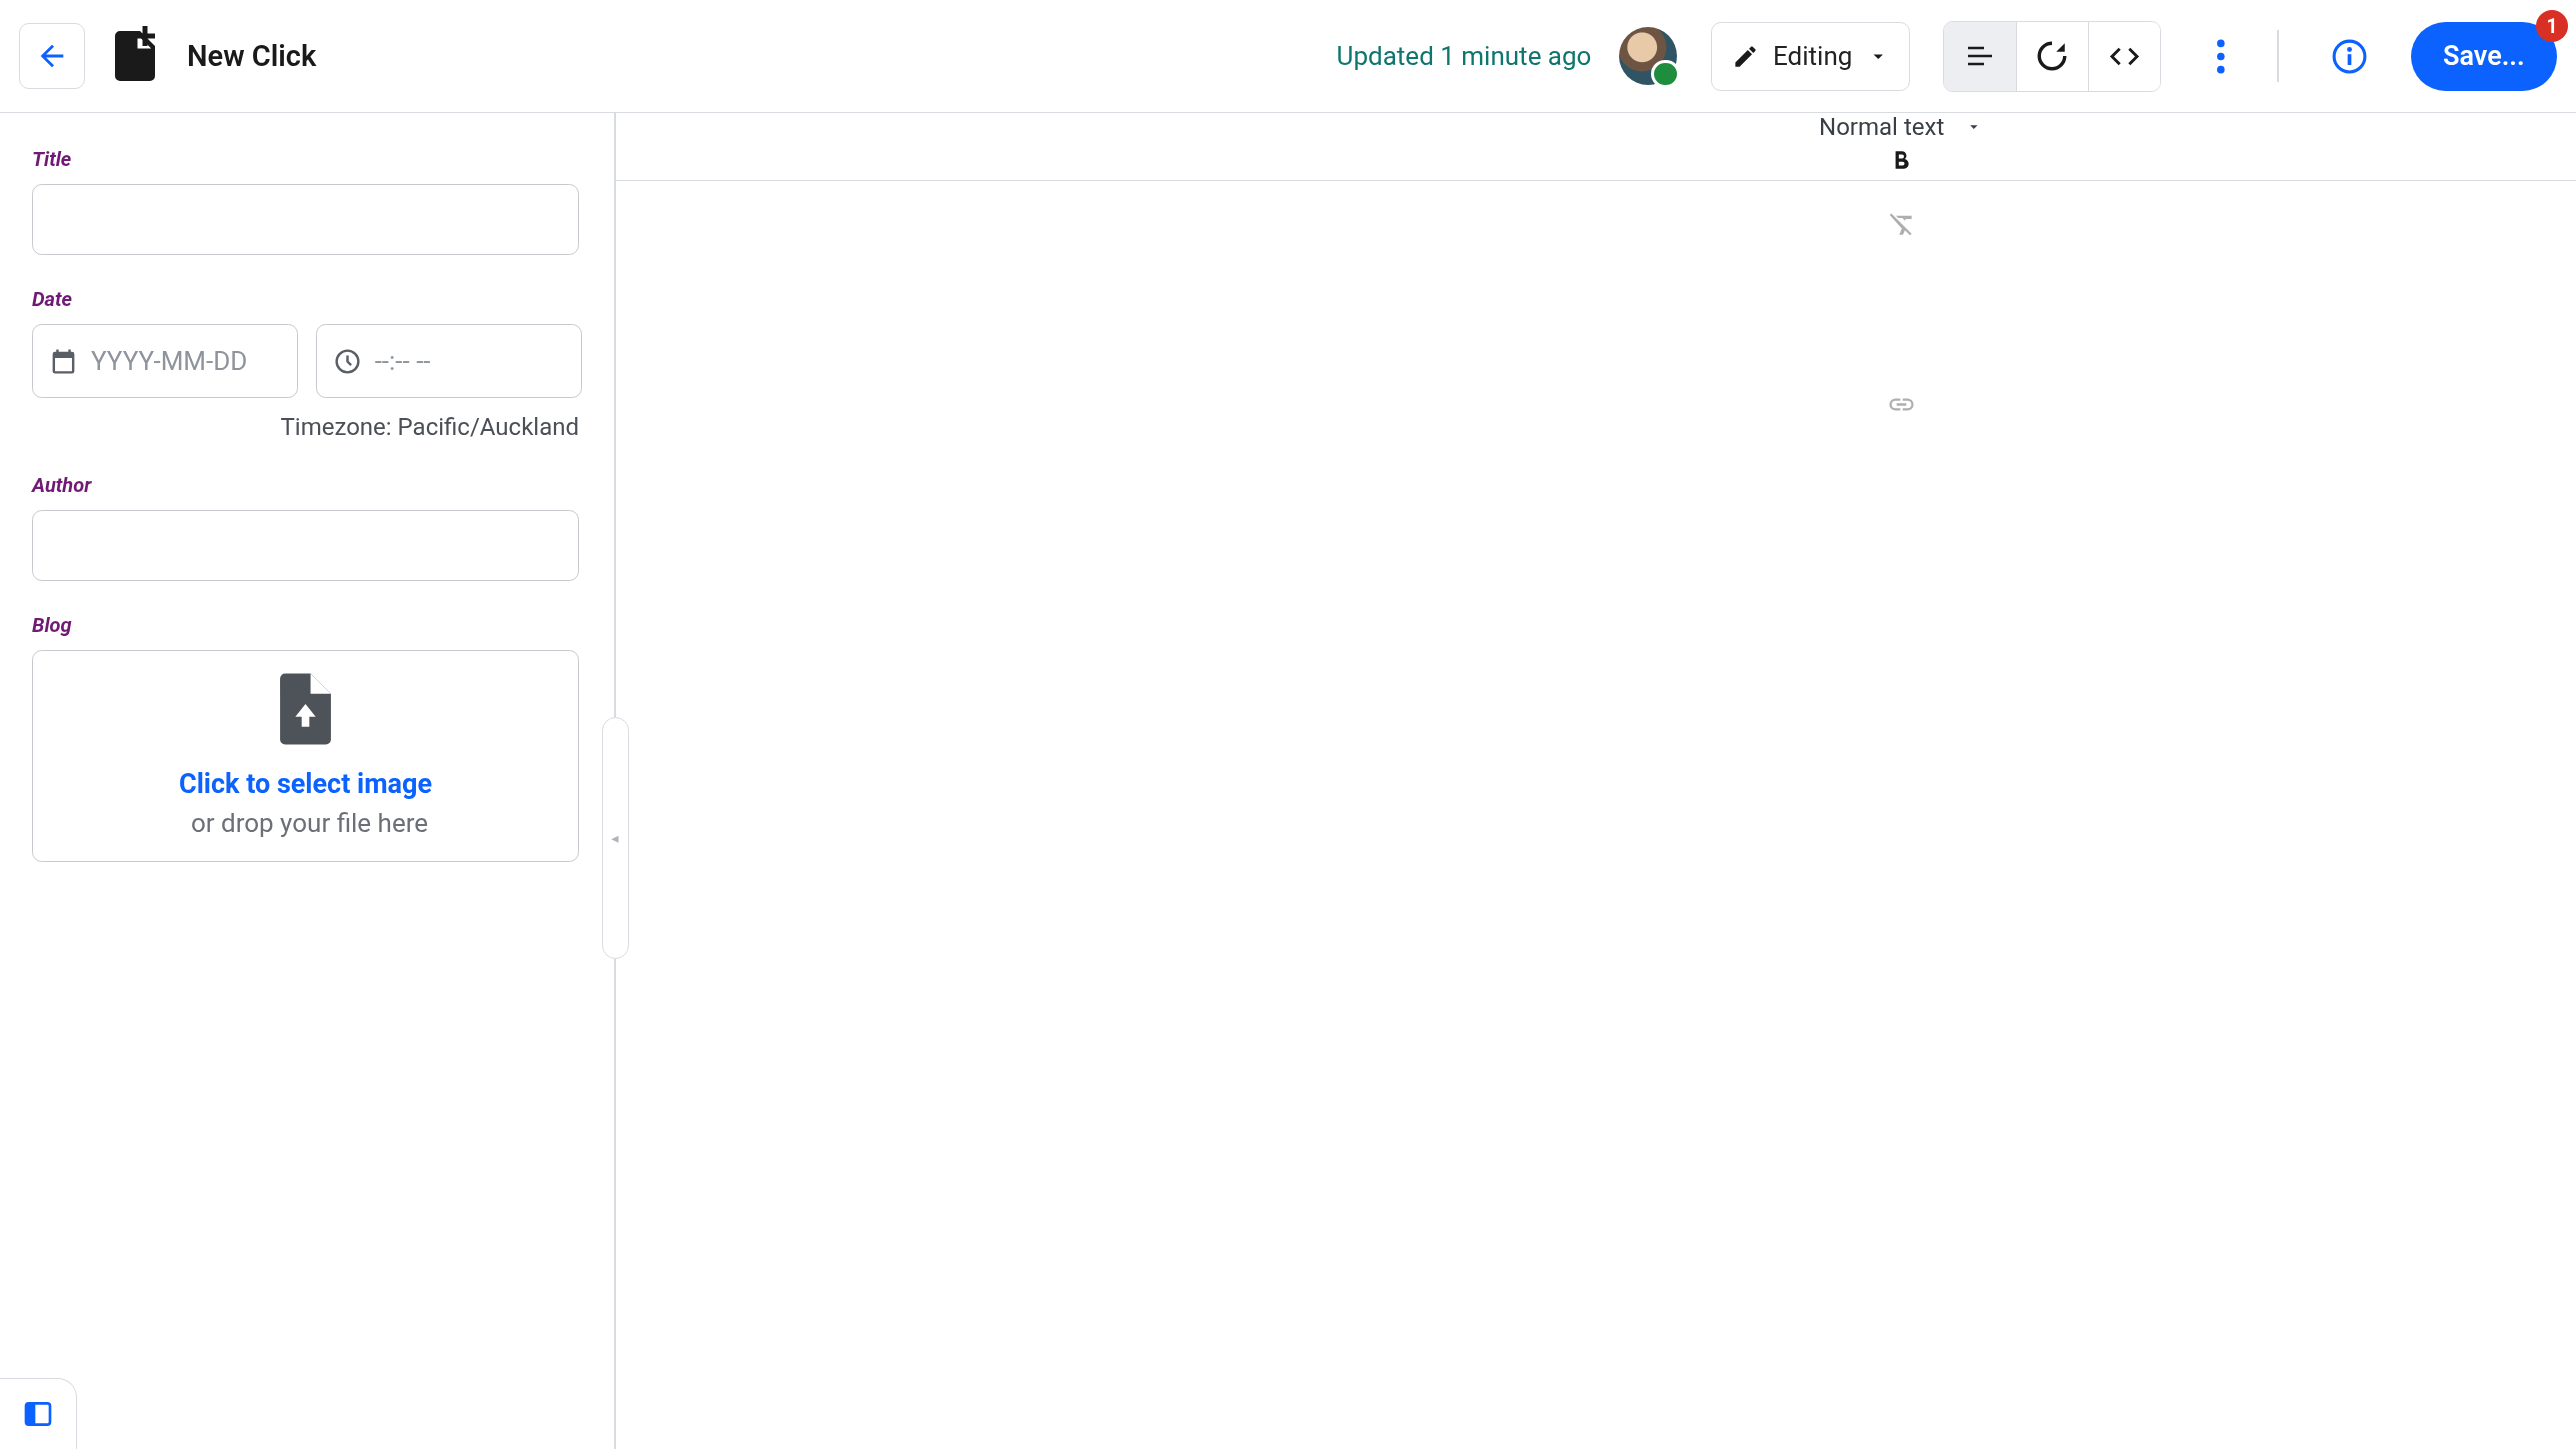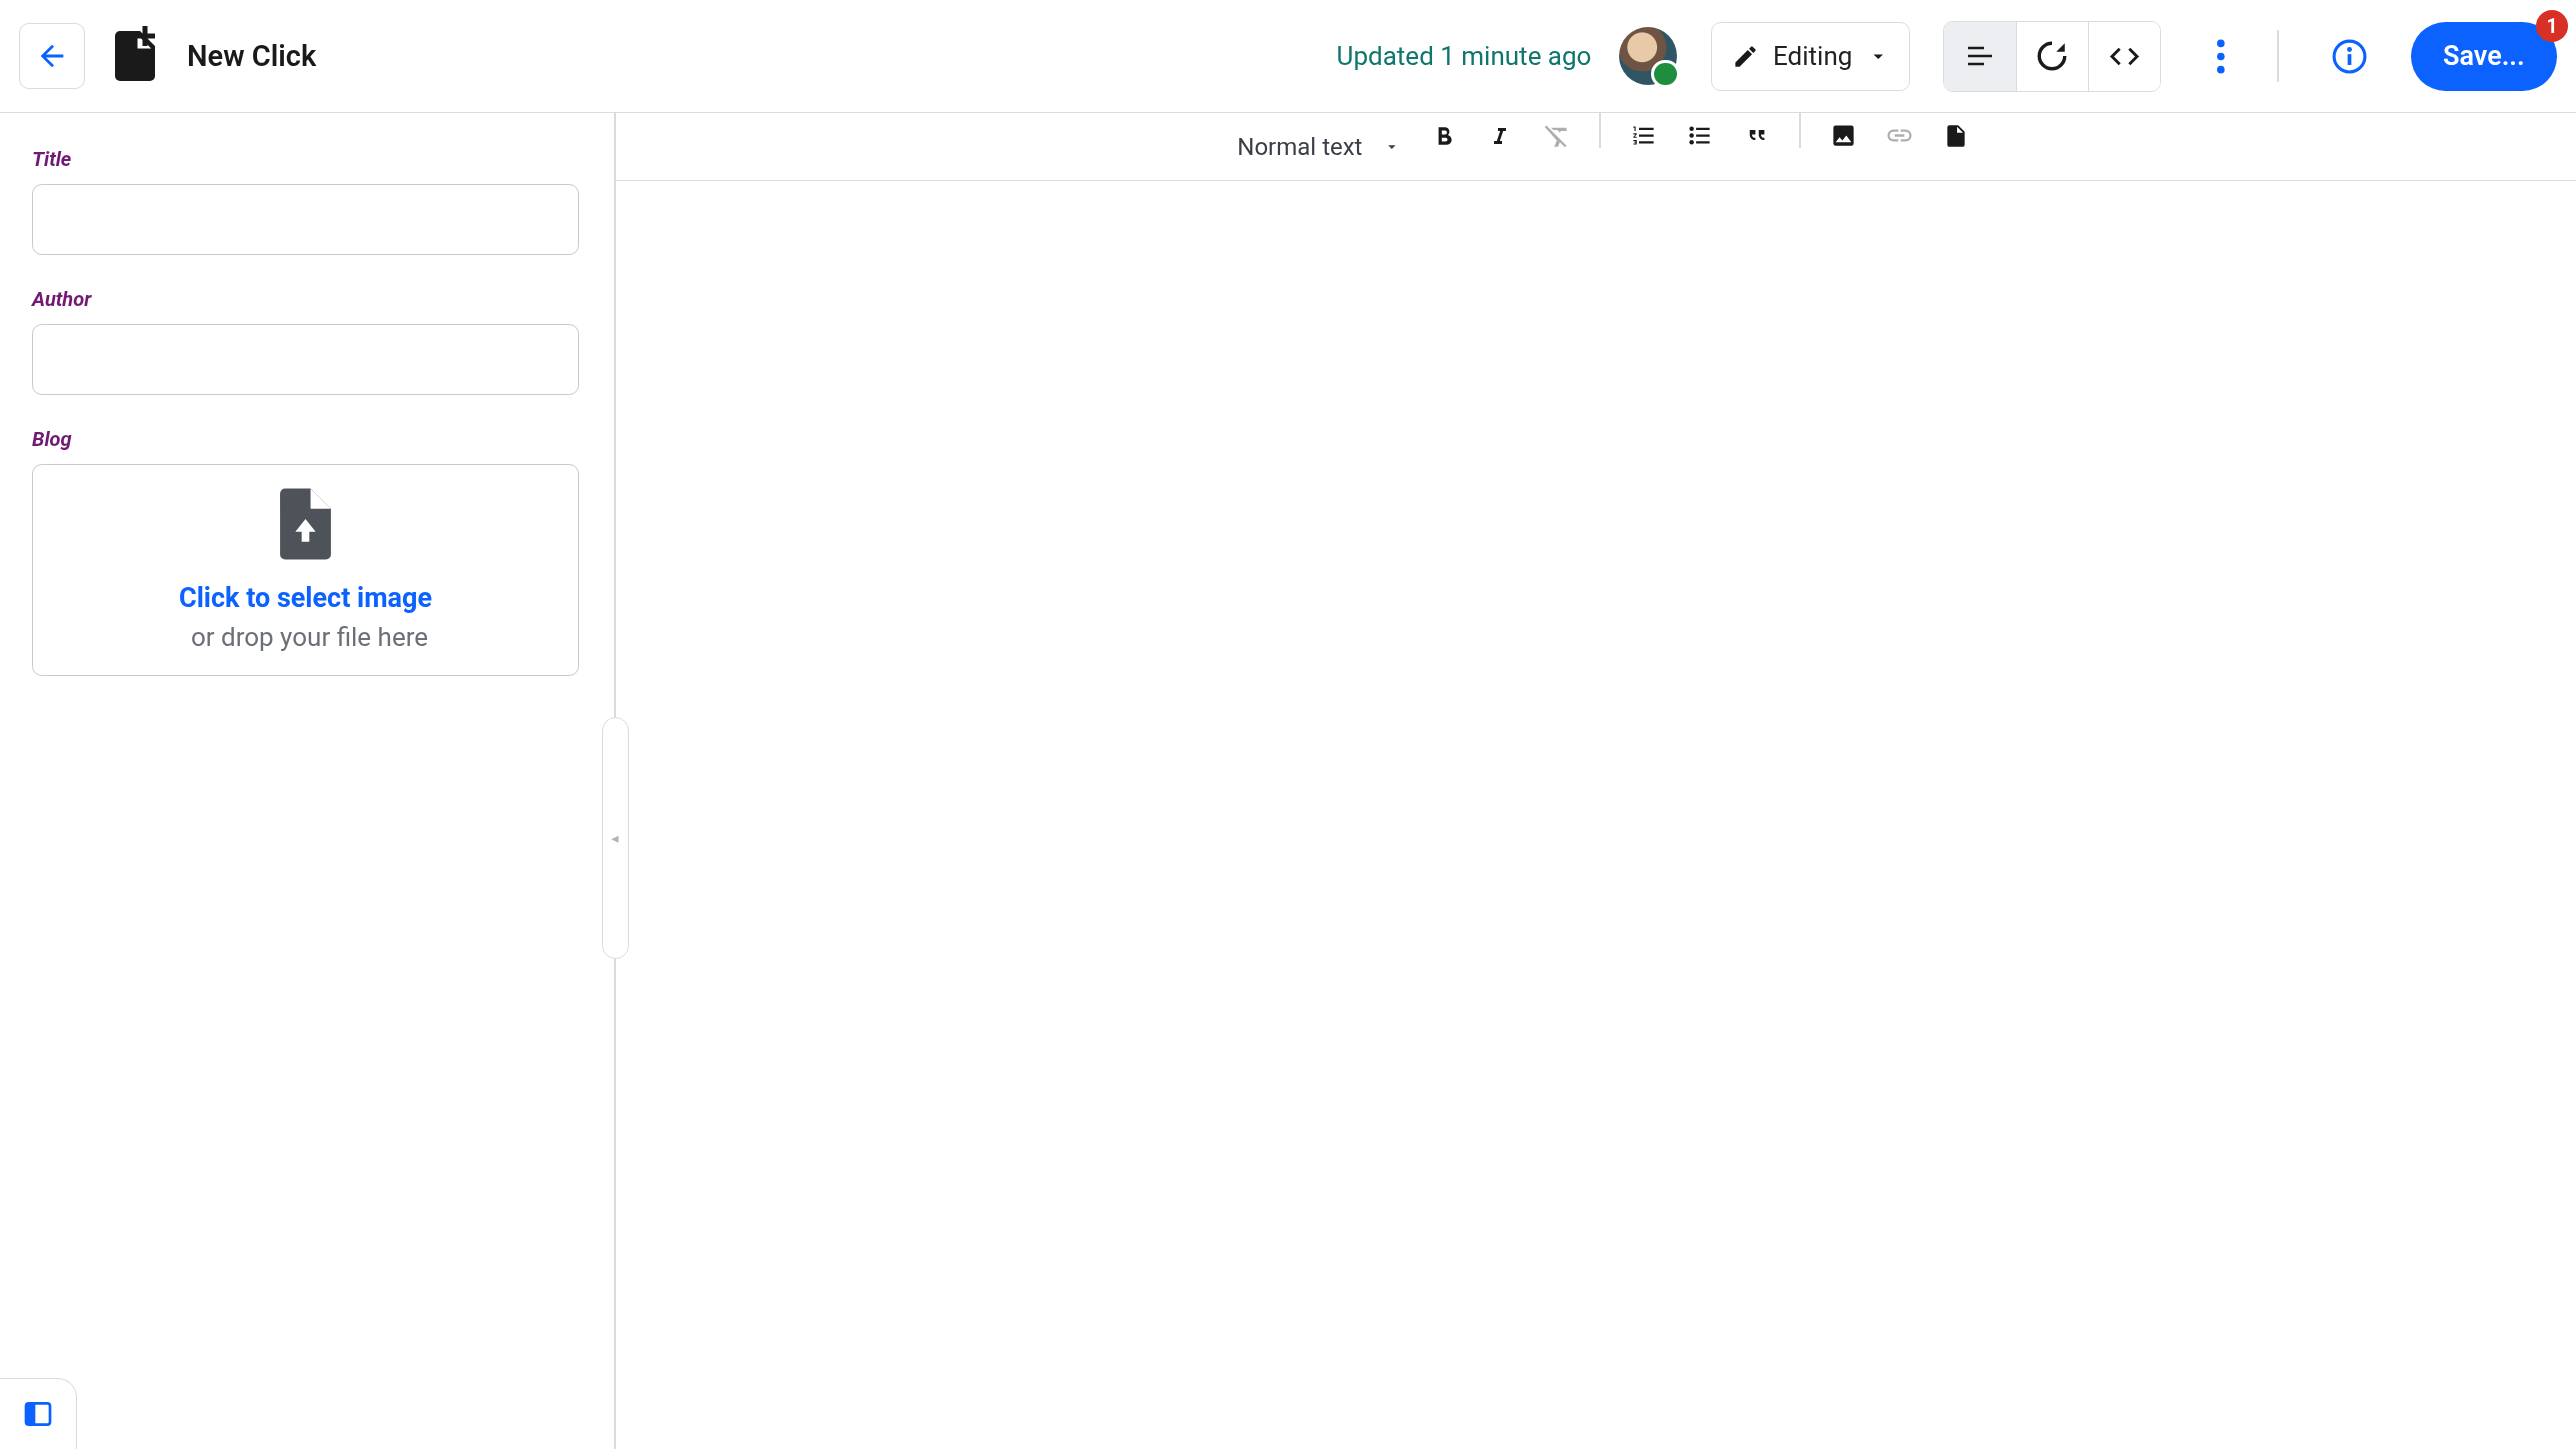--- a/index.html
+++ b/index.html
@@ -233,22 +233,24 @@
     color: #6b7077;
     margin-left: 8px;
   }
 
   
   .editor { flex:1; display:flex; flex-direction:column; }
   .toolbar {
     height: 68px;
     border-bottom: 1.6px solid #d8dbdf;
     display:flex;
+    align-items:center;
     padding-left: 610px; 
     gap: 6.4px;
+    flex-direction: column;
   }
   .tb-select {
     display:flex;
     align-items:center;
     gap: 21px;
     font-size: 24px;
     color: #3a3f47;
     padding: 0 11.3px;
   }
   .tb-btn {
@@ -349,20 +351,39 @@
 
 <div class="body">
 
   <div class="sidebar">
 
     <div class="field">
       <div class="field-label">Title</div>
       <input class="text-input" value="" style="">
     </div>
 
+    <div class="field">
+      <div class="field-label">Date</div>
+      <div class="date-row">
+        <div class="date-input">
+          <svg width="29" height="29" viewBox="0 0 24 24">
+              <path fill="#5a5f66" d="M19 4h-1V2h-2v2H8V2H6v2H5a2 2 0 0 0-2 2v14a2 2 0 0 0 2 2h14a2 2 0 0 0 2-2V6a2 2 0 0 0-2-2zm0 16H5V9h14v11z"></path>
+            </svg>
+          <span>YYYY-MM-DD</span>
+        </div>
+        <div class="time-input">
+          <svg width="29" height="29" viewBox="0 0 24 24">
+              <circle cx="12" cy="12" r="9" fill="none" stroke="#5a5f66" stroke-width="2"></circle>
+              <path stroke="#5a5f66" stroke-width="2" fill="none" d="M12 7v5l3 3"></path>
+            </svg>
+          <span>--:-- --</span>
+        </div>
+      </div>
+      <div class="tz-text">Timezone: Pacific/Auckland</div>
+    </div>
 
     <div class="field">
       <div class="field-label">Author</div>
       <input class="text-input" value="" style="">
     </div>
 
     <div class="field">
       <div class="field-label">Blog</div>
       <div class="dropzone">
         <svg width="61" height="72" viewBox="0 0 24 28">

